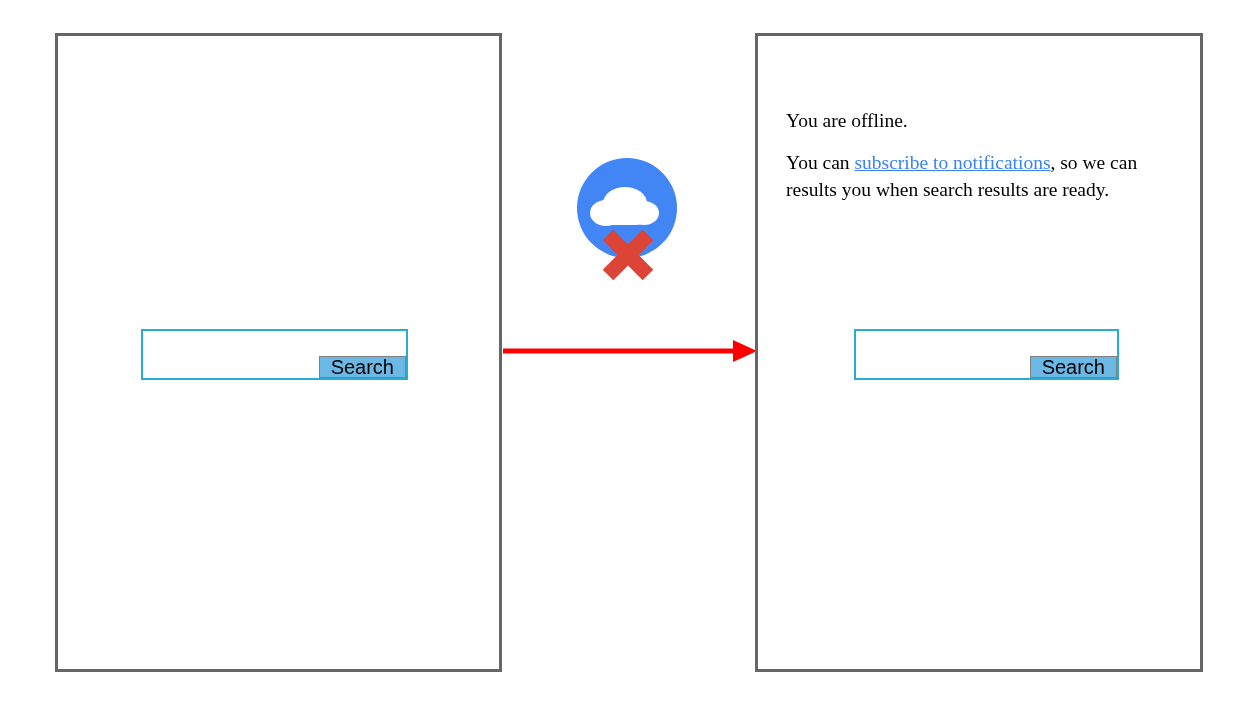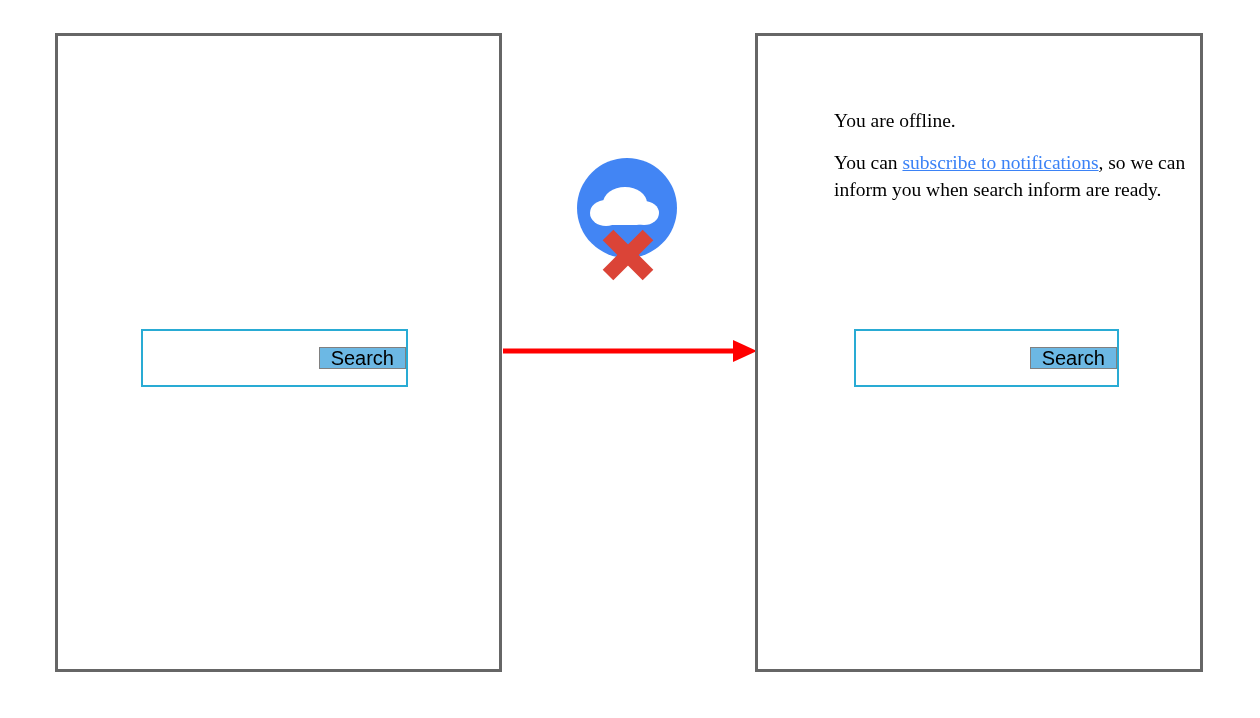--- a/index.html
+++ b/index.html
@@ -35,21 +35,20 @@
     width: 448px;
     height: 639px;
   }
 
   
   .offline-message {
     position: absolute;
     left: 28px;
     top: 72px;
     width: 392px;
-    margin-left: 48px;
   }
   .offline-message p {
     margin: 0 0 16px 0;
     font-family: "Liberation Serif", serif;
     font-size: 19.5px;
     line-height: 1.35;
     color: #000000;
   }
   .offline-message p:last-child {
     margin-bottom: 0;
@@ -57,25 +56,25 @@
   .offline-link {
     color: #3b82f6;
     text-decoration: underline;
     cursor: pointer;
   }
 
   
   .search-widget {
     position: absolute;
     display: flex;
-    align-items: center;
+    align-items: flex-end;
     border: 2px solid #29abd4;
     box-sizing: border-box;
     background: #ffffff;
-    height: 58px;
+    height: 51px;
   }
   #search-widget-before {
     left: 83px;
     top: 293px;
     width: 267px;
   }
   #search-widget-after {
     left: 96px;
     top: 293px;
     width: 265px;
@@ -161,21 +160,21 @@
   <svg viewBox="0 0 254 32" width="254" height="32" aria-hidden="true">
     <line x1="0" y1="16" x2="232" y2="16" stroke="#ff0000" stroke-width="5"></line>
     <polygon points="230,5 254,16 230,27" fill="#ff0000"></polygon>
   </svg>
 </div>
 
 <div class="panel" id="panel-after">
 
   <div class="offline-message">
     <p>You are offline.</p>
-    <p><span>You can </span><a class="offline-link" href="#">subscribe to notifications</a><span>, so we can inform you when search inform are ready.</span></p>
+    <p><span>You can </span><a class="offline-link" href="#">subscribe to notifications</a><span>, so we can results you when search results are ready.</span></p>
   </div>
 
   <div class="search-widget" id="search-widget-after">
     <input class="search-input" type="text" placeholder="" value="" style="">
     <button class="search-button">Search</button>
   </div>
 
 </div>
 
 </body></html>

